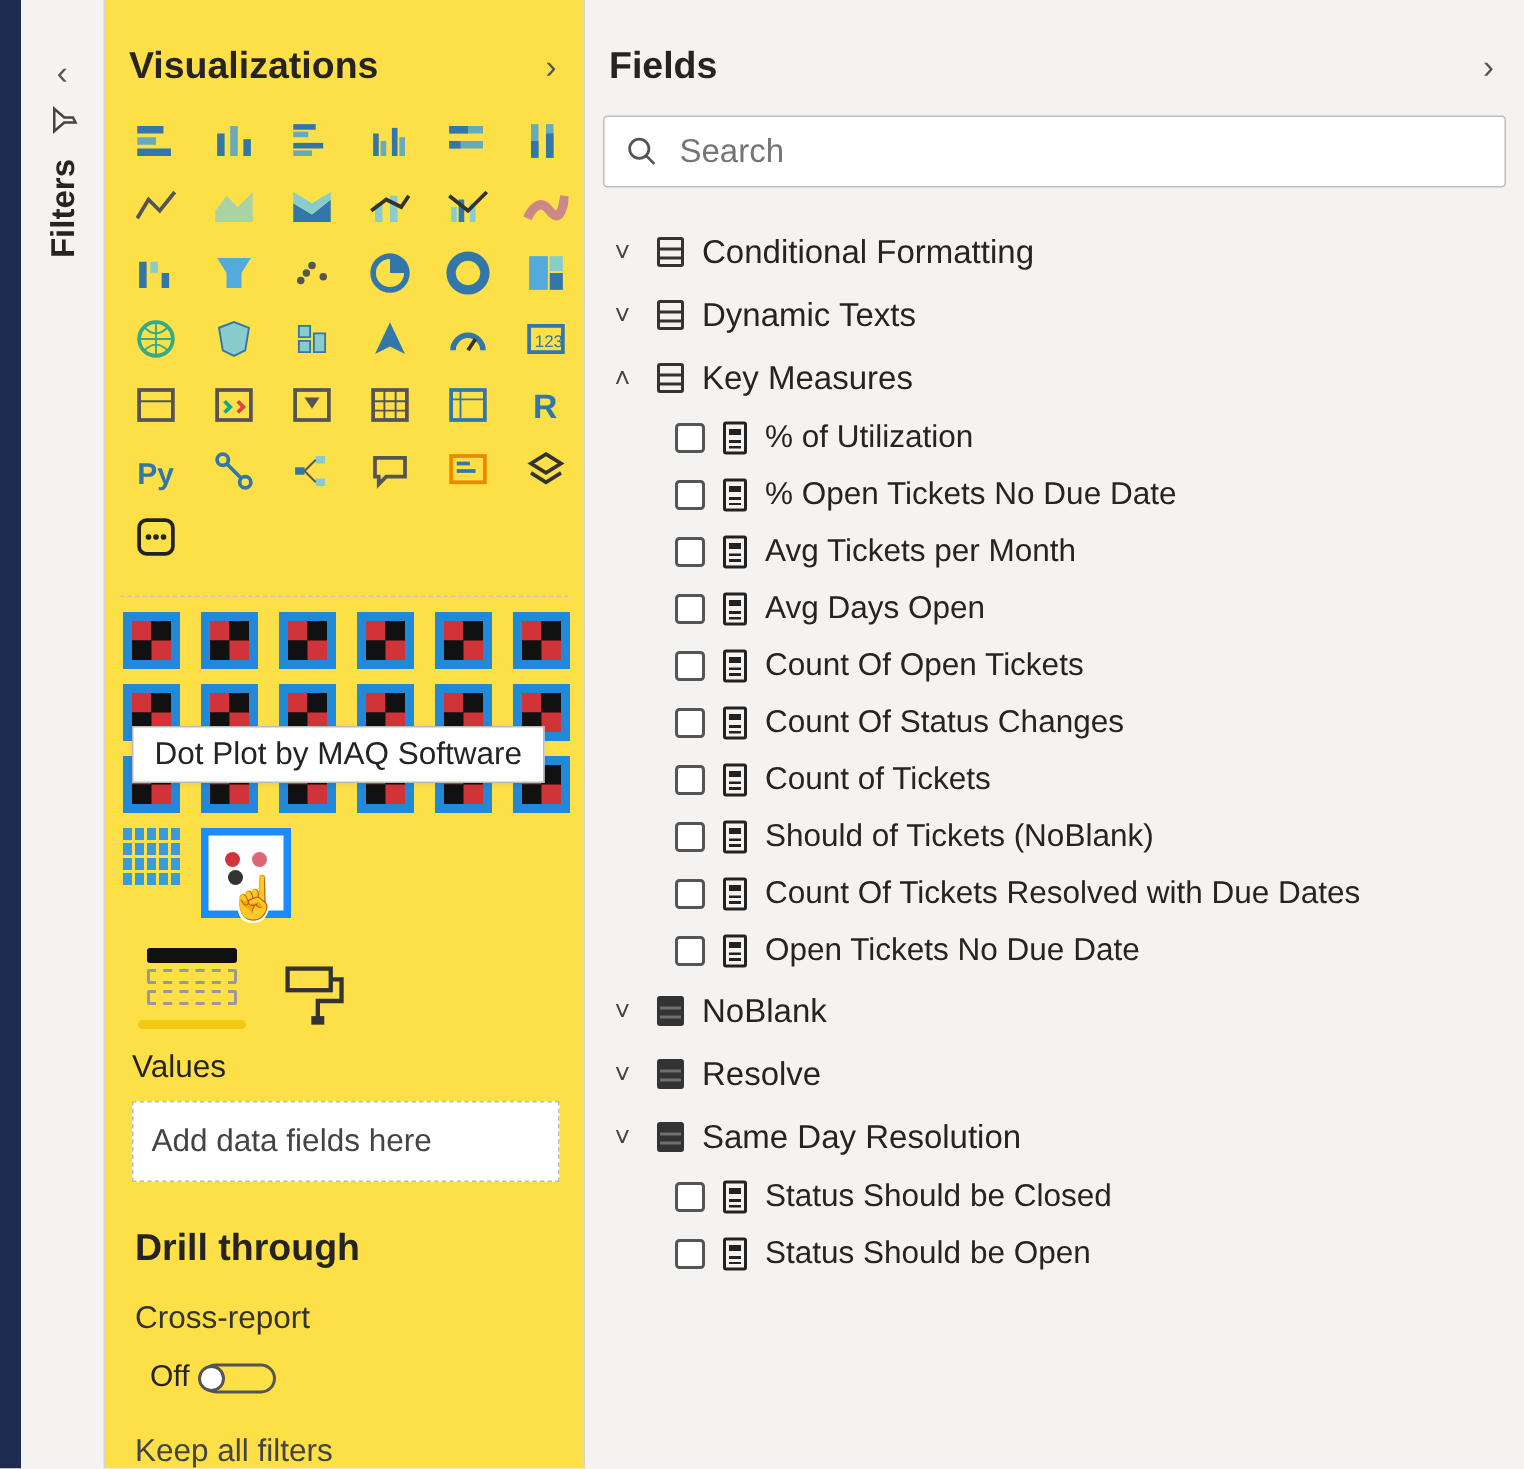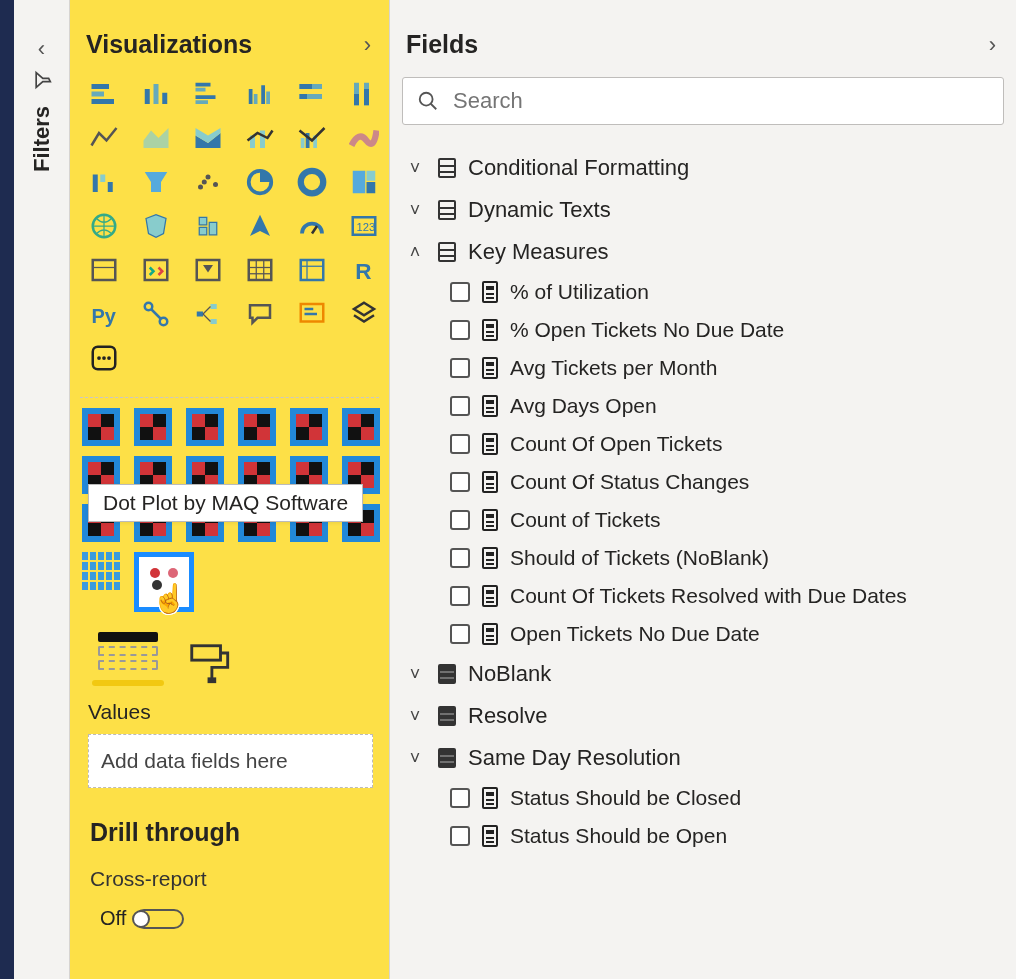--- a/index.html
+++ b/index.html
@@ -721,20 +721,21 @@
   </div>
 
   <div class="drill-title">Drill through</div>
   <div class="cross-label">Cross-report</div>
   <div class="toggle-row">
     <span>Off</span>
     <div class="toggle">
         <div class="knob"></div>
       </div>
   </div>
+  <div class="keep-filters">Keep all filters</div>
 </div>
 
 <div class="fields-panel">
   <div class="fields-header">
     <span class="panel-title">Fields</span>
     <span class="chev">›</span>
   </div>
   <div class="search-box">
     <span class="sicon">
       <svg width="22" height="22" viewBox="0 0 24 24">

